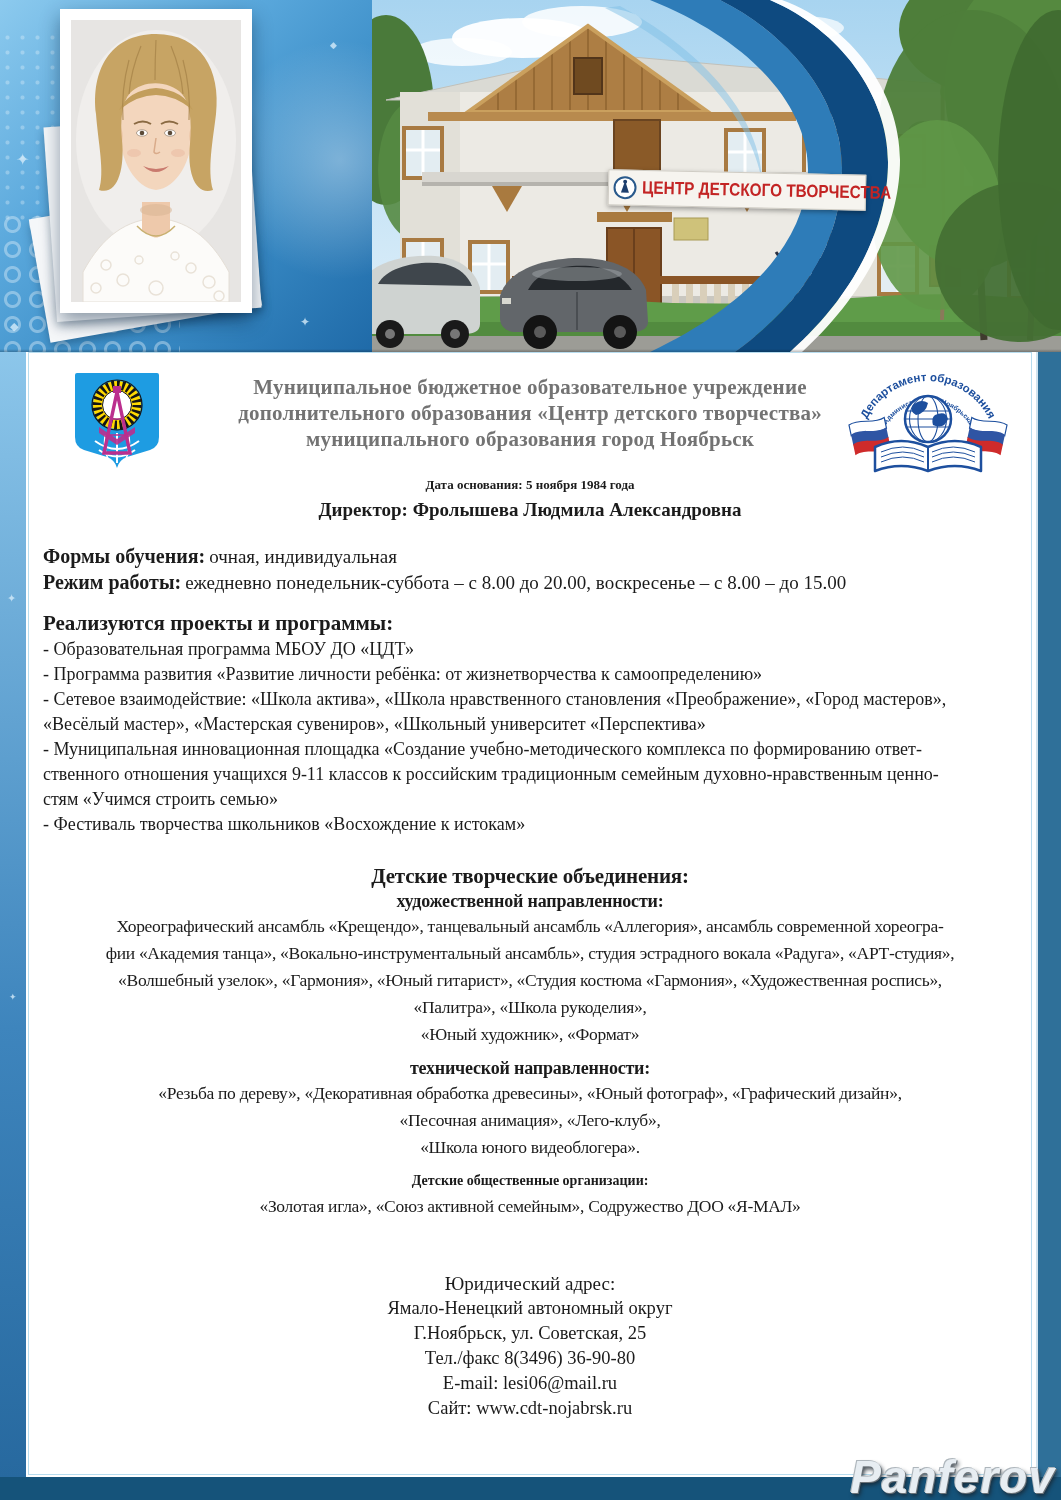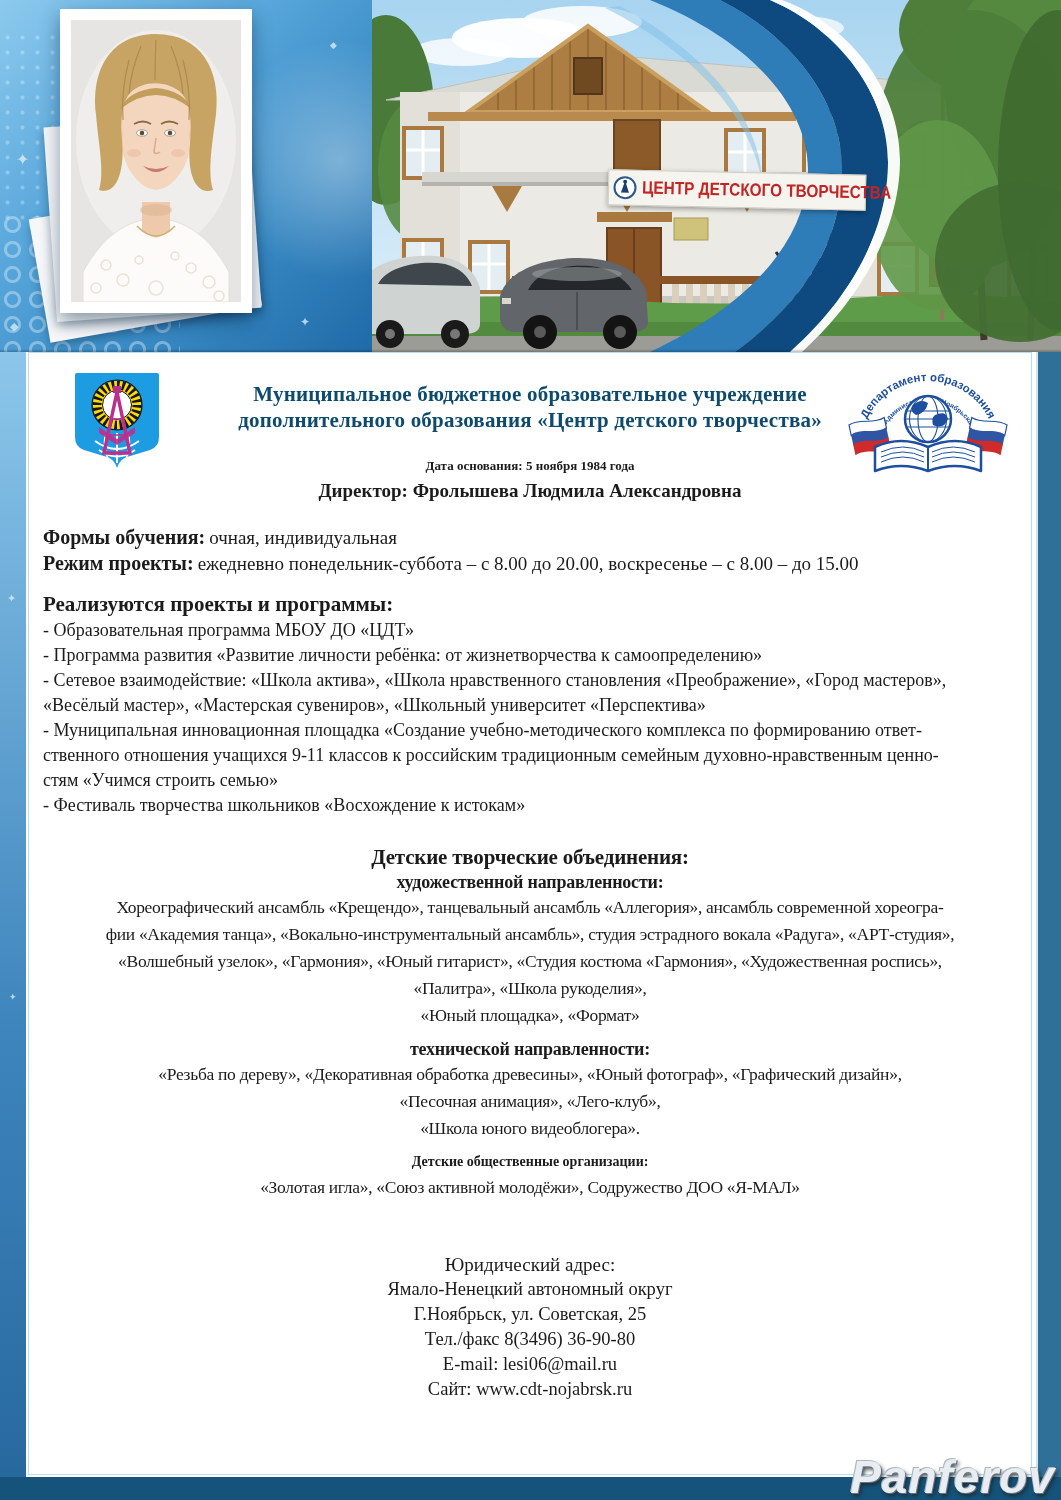--- a/index.html
+++ b/index.html
@@ -42,21 +42,21 @@
   .watermark{position:absolute;right:6px;bottom:-4px;z-index:10;
       font-family:"Liberation Sans","DejaVu Sans",sans-serif;font-style:italic;font-weight:bold;
       font-size:46px;color:#e7edf2;letter-spacing:1px;
       text-shadow:-1px -1px 0 #aeb6bc,1px 1px 0 #6a7278,2px 3px 4px rgba(25,35,45,.85);}
   
   .content{position:absolute;left:28px;top:352px;width:1004px;height:1123px;background:#fff;
       border:1px solid #b7dcee;box-sizing:border-box;overflow:hidden;}
   .coa{position:absolute;left:40px;top:18px;width:96px;height:104px;}
   .dept{position:absolute;right:18px;top:12px;width:170px;height:122px;}
   .c{text-align:center;white-space:nowrap;}
-  #title{margin-top:28px;font-size:21px;font-weight:bold;color:#0c4a6e;line-height:26px;letter-spacing:.2px;}
+  #title{margin-top:21px;font-size:21px;font-weight:bold;color:#737373;line-height:26px;letter-spacing:.2px;}
   #founded{margin-top:20px;font-size:13px;font-weight:bold;line-height:25px;}
   #director{font-size:19px;font-weight:bold;line-height:25px;}
   .edu{margin-top:22px;padding-left:14px;line-height:24px;white-space:nowrap;}
   .bl{font-size:20px;font-weight:bold;}
   .rv{font-size:19px;}
   #progh{margin-top:14px;padding-left:14px;font-size:21px;font-weight:bold;line-height:27px;}
   .pl{padding-left:14px;font-size:18px;line-height:25px;white-space:nowrap;}
   #assoch{margin-top:26px;font-size:21px;font-weight:bold;line-height:26px;letter-spacing:-.2px;}
   .subh{margin-top:0;font-size:18px;font-weight:bold;line-height:24px;letter-spacing:-.2px;}
   .al,.tl,.ol{font-size:17.5px;line-height:27px;letter-spacing:-.3px;}
@@ -401,59 +401,60 @@
           <path d="M89,87 Q110,77 132,87"></path>
             <path d="M89,92 Q110,82 132,92"></path>
             <path d="M89,97 Q110,87 132,97"></path>
         </g>
       </g>
     </svg>
 
     <div id="title">
       <div class="c">Муниципальное бюджетное образовательное учреждение</div>
       <div class="c">дополнительного образования «Центр детского творчества»</div>
+      <div class="c">муниципального образования город Ноябрьск</div>
     </div>
 
     <div id="founded" class="c">Дата основания: 5 ноября 1984 года</div>
     <div id="director" class="c">Директор: Фролышева  Людмила Александровна</div>
 
     <div class="edu">
       <span class="bl">Формы обучения:</span>
       <span class="rv">очная, индивидуальная</span>
     </div>
     <div class="edu" style="margin-top:0;">
-      <span class="bl">Режим проекты:</span>
+      <span class="bl">Режим работы:</span>
       <span class="rv">ежедневно понедельник-суббота – с 8.00 до 20.00, воскресенье – с 8.00 – до 15.00</span>
     </div>
 
     <div id="progh">Реализуются проекты и программы:</div>
     <div class="pl"> - Образовательная программа МБОУ ДО «ЦДТ»</div>
     <div class="pl"> - Программа развития «Развитие личности ребёнка: от жизнетворчества к самоопределению»</div>
     <div class="pl"> - Сетевое взаимодействие: «Школа актива», «Школа нравственного становления «Преображение», «Город мастеров»,</div>
     <div class="pl">«Весёлый мастер», «Мастерская сувениров», «Школьный университет «Перспектива»</div>
     <div class="pl"> - Муниципальная инновационная площадка «Создание учебно-методического комплекса по формированию ответ-</div>
     <div class="pl">ственного отношения учащихся 9-11 классов к российским традиционным семейным духовно-нравственным ценно-</div>
     <div class="pl">стям «Учимся строить семью»</div>
     <div class="pl"> - Фестиваль творчества школьников «Восхождение к истокам»</div>
 
     <div id="assoch" class="c">Детские творческие объединения:</div>
     <div class="subh c">художественной направленности:</div>
     <div class="al c">Хореографический ансамбль «Крещендо», танцевальный ансамбль «Аллегория», ансамбль современной хореогра-</div>
     <div class="al c">фии «Академия танца», «Вокально-инструментальный ансамбль», студия эстрадного вокала «Радуга», «АРТ-студия»,</div>
     <div class="al c">«Волшебный узелок», «Гармония», «Юный гитарист», «Студия костюма «Гармония», «Художественная роспись»,</div>
     <div class="al c">«Палитра», «Школа рукоделия»,</div>
-    <div class="al c">«Юный площадка», «Формат»</div>
+    <div class="al c">«Юный художник», «Формат»</div>
 
     <div id="techh" class="subh c">технической направленности:</div>
     <div class="tl c">«Резьба по дереву», «Декоративная обработка древесины», «Юный фотограф», «Графический дизайн»,</div>
     <div class="tl c">«Песочная анимация», «Лего-клуб»,</div>
     <div class="tl c">«Школа юного видеоблогера».</div>
 
     <div id="orgsh" class="c">Детские общественные организации:</div>
-    <div class="ol c">«Золотая игла», «Союз активной молодёжи», Содружество ДОО «Я-МАЛ»</div>
+    <div class="ol c">«Золотая игла», «Союз активной семейным», Содружество ДОО «Я-МАЛ»</div>
 
     <div id="addrh" class="c">Юридический адрес:</div>
     <div class="adl c">Ямало-Ненецкий автономный округ</div>
     <div class="adl c">Г.Ноябрьск, ул. Советская, 25</div>
     <div class="adl c">Тел./факс 8(3496) 36-90-80</div>
     <div class="adl c">E-mail: lesi06@mail.ru</div>
     <div class="adl c">Сайт: www.cdt-nojabrsk.ru</div>
   </div>
 
   <div class="bottom-bar"></div>

